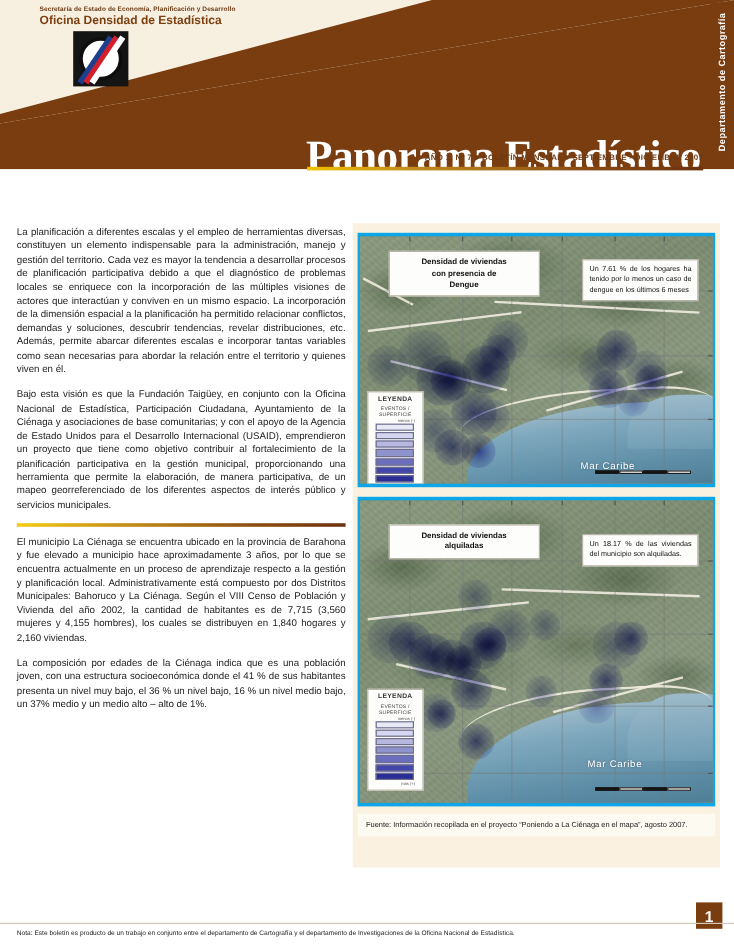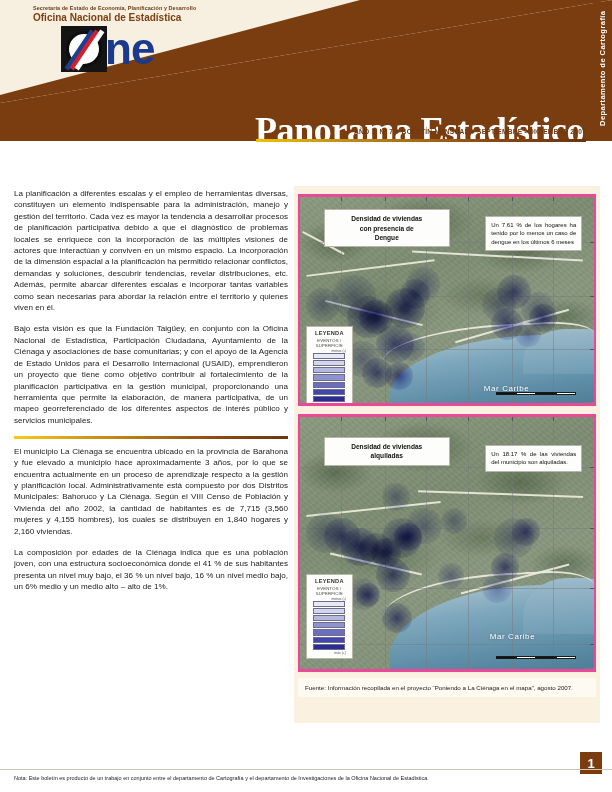--- a/index.html
+++ b/index.html
@@ -40,21 +40,21 @@
 
   
   .leftcol{position:absolute;left:14px;top:188px;width:274px;}
   .para{font-size:8.1px;line-height:11.4px;color:#1b1b1b;text-align:justify;margin:0 0 10px 0;}
   .divider{width:274px;height:2.6px;margin:4px 0 7px 0;
      background:linear-gradient(to right,#f5cc14 0%,#c79318 30%,#8c4e13 72%,#6d3410 100%);}
   .sechead{font-size:10.6px;font-weight:bold;color:#7a7a7a;letter-spacing:.3px;margin:0 0 6px 0;}
 
   
   .mappanel{position:absolute;left:294px;top:186px;width:306px;height:537px;background:#faf1e0;}
-  .mapbox{position:absolute;left:4px;width:298px;background:#ec4899;padding:3px 2px 3px 2px;box-sizing:border-box;text-decoration:underline;}
+  .mapbox{position:absolute;left:4px;width:298px;background:#0ea5e9;padding:3px 2px 3px 2px;box-sizing:border-box;text-decoration:underline;}
   .map1{top:8px;height:212px;}
   .map2{top:228px;height:258px;}
   .mapimg{position:relative;width:294px;height:100%;overflow:hidden;background:#7d8d74;}
 
   
   .terrain{position:absolute;inset:0;
     background:
       radial-gradient(ellipse 60px 34px at 12% 22%, rgba(60,80,50,.55), transparent 62%),
       radial-gradient(ellipse 80px 40px at 42% 12%, rgba(52,72,46,.5), transparent 64%),
       radial-gradient(ellipse 70px 36px at 75% 26%, rgba(58,78,52,.5), transparent 64%),
@@ -120,45 +120,44 @@
 <div class="page">
 
   <div class="header">
     <svg class="header-diag" viewBox="0 0 612 141" preserveAspectRatio="none">
       <polygon points="612,0 612,141 0,141 0,103" fill="#7a3d10"></polygon>
       <polygon points="612,0 360,0 0,95 0,103" fill="#7a3d10"></polygon>
     </svg>
 
     <div class="logo-block">
       <div class="sec-line">Secretaría de Estado de Economía, Planificación y Desarrollo</div>
-      <div class="one-line">Oficina Nacional de Estadística</div>
+      <div class="one-line">Oficina Densidad de Estadística</div>
       <div class="logo-one">
         <div class="logo-sq"></div>
         <div class="logo-circ"></div>
         <div class="logo-stripe s1"></div>
         <div class="logo-stripe s2"></div>
         <div class="logo-stripe s3"></div>
-        <div class="logo-ne">ne</div>
       </div>
     </div>
 
     <div class="ptitle">Panorama Estadístico</div>
   </div>
 
   <div class="psub">AÑO 1, Nº 7  ●  BOLETÍN MENSUAL  ●  SEPTIEMBRE - DICIEMBRE 2007</div>
   <div class="psub-rule"></div>
   <div class="vert-dept">Departamento de Cartografía</div>
 
 
   <div class="leftcol">
     <p class="para">La planificación a diferentes escalas y el empleo de herramientas diversas, constituyen un elemento indispensable para la administración, manejo y gestión del territorio. Cada vez es mayor la tendencia a desarrollar procesos de planificación participativa debido a que el diagnóstico de problemas locales se enriquece con la incorporación de las múltiples visiones de actores que interactúan y conviven en un mismo espacio. La incorporación de la dimensión espacial a la planificación ha permitido relacionar conflictos, demandas y soluciones, descubrir tendencias, revelar distribuciones, etc. Además, permite abarcar diferentes escalas e incorporar tantas variables como sean necesarias para abordar la relación entre el territorio y quienes viven en él.</p>
     <p class="para">Bajo esta visión es que la Fundación Taigüey, en conjunto con la Oficina Nacional de Estadística, Participación Ciudadana, Ayuntamiento de la Ciénaga y asociaciones de base comunitarias; y con el apoyo de la Agencia de Estado Unidos para el Desarrollo Internacional (USAID), emprendieron un proyecto que tiene como objetivo contribuir al fortalecimiento de la planificación participativa en la gestión municipal, proporcionando una herramienta que permite la elaboración, de manera participativa, de un mapeo georreferenciado de los diferentes aspectos de interés público y servicios  municipales.</p>
     <div class="divider"></div>
     <p class="para">El municipio La Ciénaga se encuentra ubicado en la provincia de Barahona y fue elevado a municipio hace aproximadamente 3 años, por lo que se encuentra actualmente en un proceso de aprendizaje respecto a la gestión y planificación local. Administrativamente está compuesto por dos Distritos Municipales: Bahoruco y La Ciénaga. Según el VIII Censo de Población y Vivienda del año 2002, la cantidad de habitantes es de 7,715 (3,560 mujeres y 4,155 hombres), los cuales se distribuyen en 1,840 hogares y 2,160 viviendas.</p>
-    <p class="para">La composición por edades de la Ciénaga indica que es una población joven, con una estructura socioeconómica donde el 41 % de sus habitantes presenta un nivel  muy bajo, el 36 % un nivel bajo,  16 % un nivel medio bajo, un 6%  medio y un medio alto – alto de 1%.</p>
+    <p class="para">La composición por edades de la Ciénaga indica que es una población joven, con una estructura socioeconómica donde el 41 % de sus habitantes presenta un nivel  muy bajo, el 36 % un nivel bajo,  16 % un nivel medio bajo, un 37%  medio y un medio alto – alto de 1%.</p>
   </div>
 
   <div class="mappanel">
 
     <div class="mapbox map1">
       <div class="mapimg">
         <div class="terrain"></div>
         <div class="sea"></div>
         <div class="sea2"></div>
         <div class="shore"></div>

